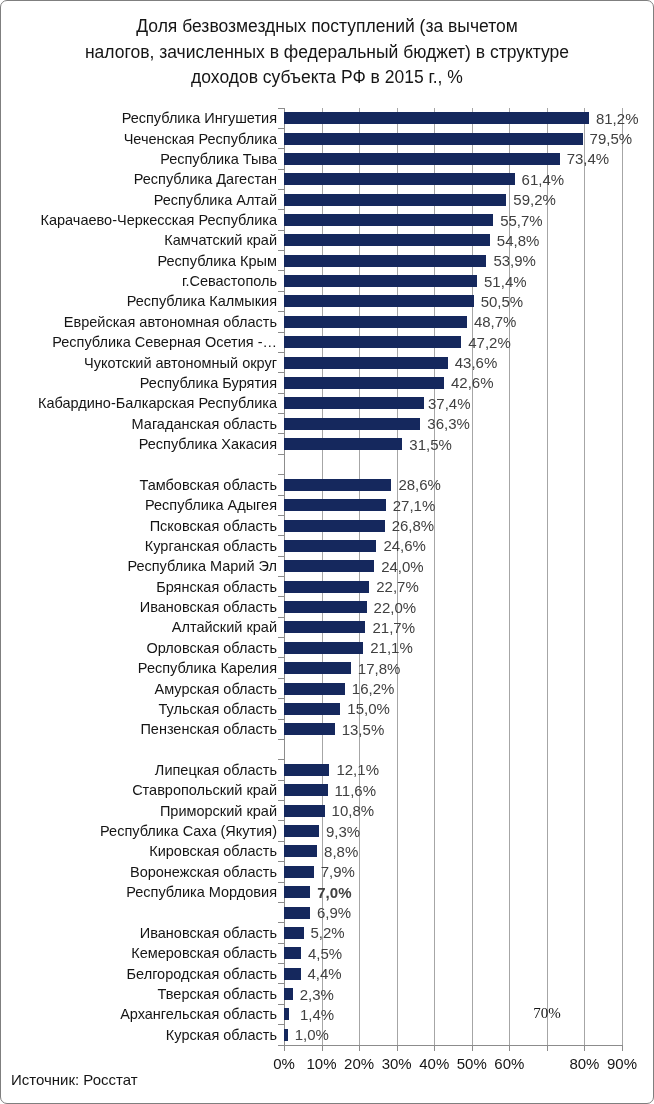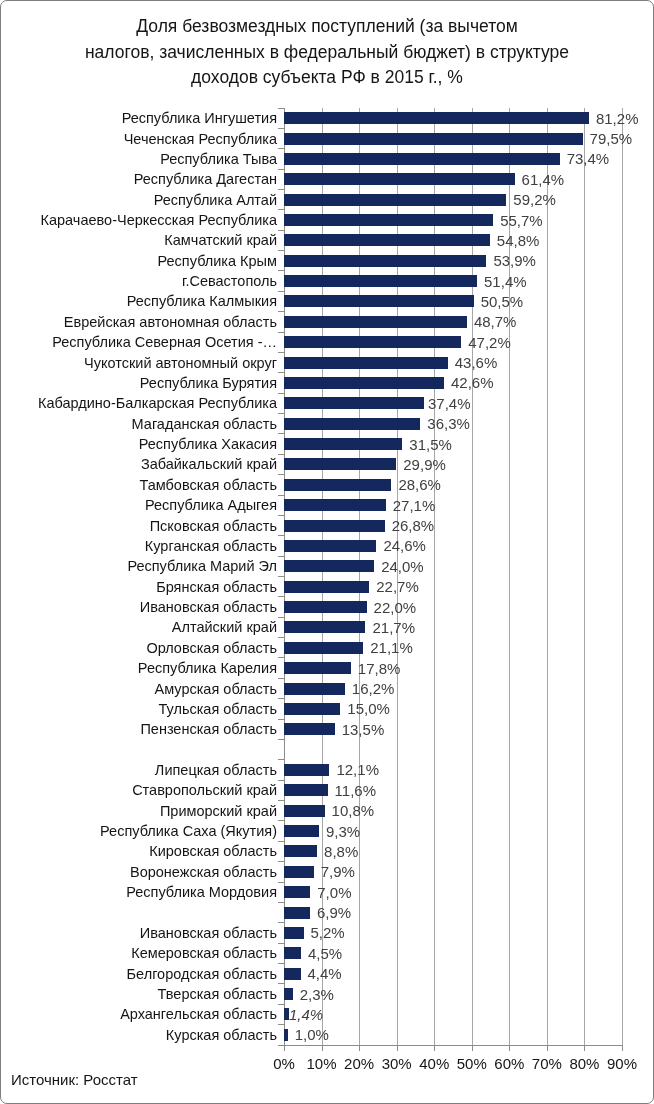--- a/index.html
+++ b/index.html
@@ -152,25 +152,20 @@
       <div class="row" style="top: 412.543px; height: 20.3696px;">
     <div class="cat-label">Магаданская область</div>
     <div class="bar" style="left: 283px; top: 4.18478px; width: 136.327px; background: rgb(21, 40, 93);"></div>
     <div class="val-label" style="left: 426.327px;">36,3%</div>
   </div>
       <div class="row" style="top: 432.913px; height: 20.3696px;">
     <div class="cat-label">Республика Хакасия</div>
     <div class="bar" style="left: 283px; top: 4.18478px; width: 118.3px; background: rgb(21, 40, 93);"></div>
     <div class="val-label" style="left: 408.3px;">31,5%</div>
   </div>
-      <div class="row" style="top: 453.283px; height: 20.3696px;">
-    <div class="cat-label">Забайкальский край</div>
-    <div class="bar" style="left: 283px; top: 4.18478px; width: 112.291px; background: rgb(21, 40, 93);"></div>
-    <div class="val-label" style="left: 402.291px;">29,9%</div>
-  </div>
       <div class="row" style="top: 473.652px; height: 20.3696px;">
     <div class="cat-label">Тамбовская область</div>
     <div class="bar" style="left: 283px; top: 4.18478px; width: 107.409px; background: rgb(21, 40, 93);"></div>
     <div class="val-label" style="left: 397.409px;">28,6%</div>
   </div>
       <div class="row" style="top: 494.022px; height: 20.3696px;">
     <div class="cat-label">Республика Адыгея</div>
     <div class="bar" style="left: 283px; top: 4.18478px; width: 101.776px; background: rgb(21, 40, 93);"></div>
     <div class="val-label" style="left: 391.776px;">27,1%</div>
   </div>
@@ -255,21 +250,21 @@
     <div class="val-label" style="left: 323.049px;">8,8%</div>
   </div>
       <div class="row" style="top: 860.674px; height: 20.3696px;">
     <div class="cat-label">Воронежская область</div>
     <div class="bar" style="left: 283px; top: 4.18478px; width: 29.6689px; background: rgb(21, 40, 93);"></div>
     <div class="val-label" style="left: 319.669px;">7,9%</div>
   </div>
       <div class="row" style="top: 881.043px; height: 20.3696px;">
     <div class="cat-label">Республика Мордовия</div>
     <div class="bar" style="left: 283px; top: 4.18478px; width: 26.2889px; background: rgb(21, 40, 93);"></div>
-    <div class="val-label" style="left: 316.289px;">7,0%</div>
+    <div class="val-label" style="left: 316.289px; font-weight: bold;">7,0%</div>
   </div>
       <div class="row" style="top: 901.413px; height: 20.3696px;">
     <div class="bar" style="left: 283px; top: 4.18478px; width: 25.9133px; background: rgb(21, 40, 93);"></div>
     <div class="val-label" style="left: 315.913px;">6,9%</div>
   </div>
       <div class="row" style="top: 921.783px; height: 20.3696px;">
     <div class="cat-label">Ивановская область</div>
     <div class="bar" style="left: 283px; top: 4.18478px; width: 19.5289px; background: rgb(21, 40, 93);"></div>
     <div class="val-label" style="left: 309.529px;">5,2%</div>
   </div>
@@ -284,21 +279,21 @@
     <div class="val-label" style="left: 306.524px;">4,4%</div>
   </div>
       <div class="row" style="top: 982.891px; height: 20.3696px;">
     <div class="cat-label">Тверская область</div>
     <div class="bar" style="left: 283px; top: 4.18478px; width: 8.63778px; background: rgb(21, 40, 93);"></div>
     <div class="val-label" style="left: 298.638px;">2,3%</div>
   </div>
       <div class="row" style="top: 1003.26px; height: 20.3696px;">
     <div class="cat-label">Архангельская область</div>
     <div class="bar" style="left: 283px; top: 4.18478px; width: 5.25778px; background: rgb(21, 40, 93);"></div>
-    <div class="val-label" style="left: 288px; font-style: italic;">1,4%</div>
+    <div class="val-label" style="left: 299px;">1,4%</div>
   </div>
       <div class="row" style="top: 1023.63px; height: 20.3696px;">
     <div class="cat-label">Курская область</div>
     <div class="bar" style="left: 283px; top: 4.18478px; width: 3.75556px; background: rgb(21, 40, 93);"></div>
     <div class="val-label" style="left: 293.756px;">1,0%</div>
   </div>
     </div>
   <div class="layer" id="axis-layer">
       <div class="cat-tick" style="left: 277px; width: 7px; top: 106.5px;"></div>
       <div class="cat-tick" style="left: 277px; width: 7px; top: 126.87px;"></div>
@@ -356,21 +351,21 @@
       <div class="x-label" style="left: 335.111px; top: 1054px;">20%</div>
       <div class="x-tick" style="left: 395.667px; top: 1044px; height: 6px;"></div>
       <div class="x-label" style="left: 372.667px; top: 1054px;">30%</div>
       <div class="x-tick" style="left: 433.222px; top: 1044px; height: 6px;"></div>
       <div class="x-label" style="left: 410.222px; top: 1054px;">40%</div>
       <div class="x-tick" style="left: 470.778px; top: 1044px; height: 6px;"></div>
       <div class="x-label" style="left: 447.778px; top: 1054px;">50%</div>
       <div class="x-tick" style="left: 508.333px; top: 1044px; height: 6px;"></div>
       <div class="x-label" style="left: 485.333px; top: 1054px;">60%</div>
       <div class="x-tick" style="left: 545.889px; top: 1044px; height: 6px;"></div>
-      <div class="x-label" style="left: 522.889px; top: 1054px;">70%</div>
+      <div class="x-label" style="left: 522.889px; top: 1004px; font-family: Liberation Serif, serif;">70%</div>
       <div class="x-tick" style="left: 583.444px; top: 1044px; height: 6px;"></div>
       <div class="x-label" style="left: 560.444px; top: 1054px;">80%</div>
       <div class="x-tick" style="left: 621px; top: 1044px; height: 6px;"></div>
       <div class="x-label" style="left: 598px; top: 1054px;">90%</div>
     </div>
 
   <div class="source">Источник: Росстат</div>
 </div>
 
 </body></html>

